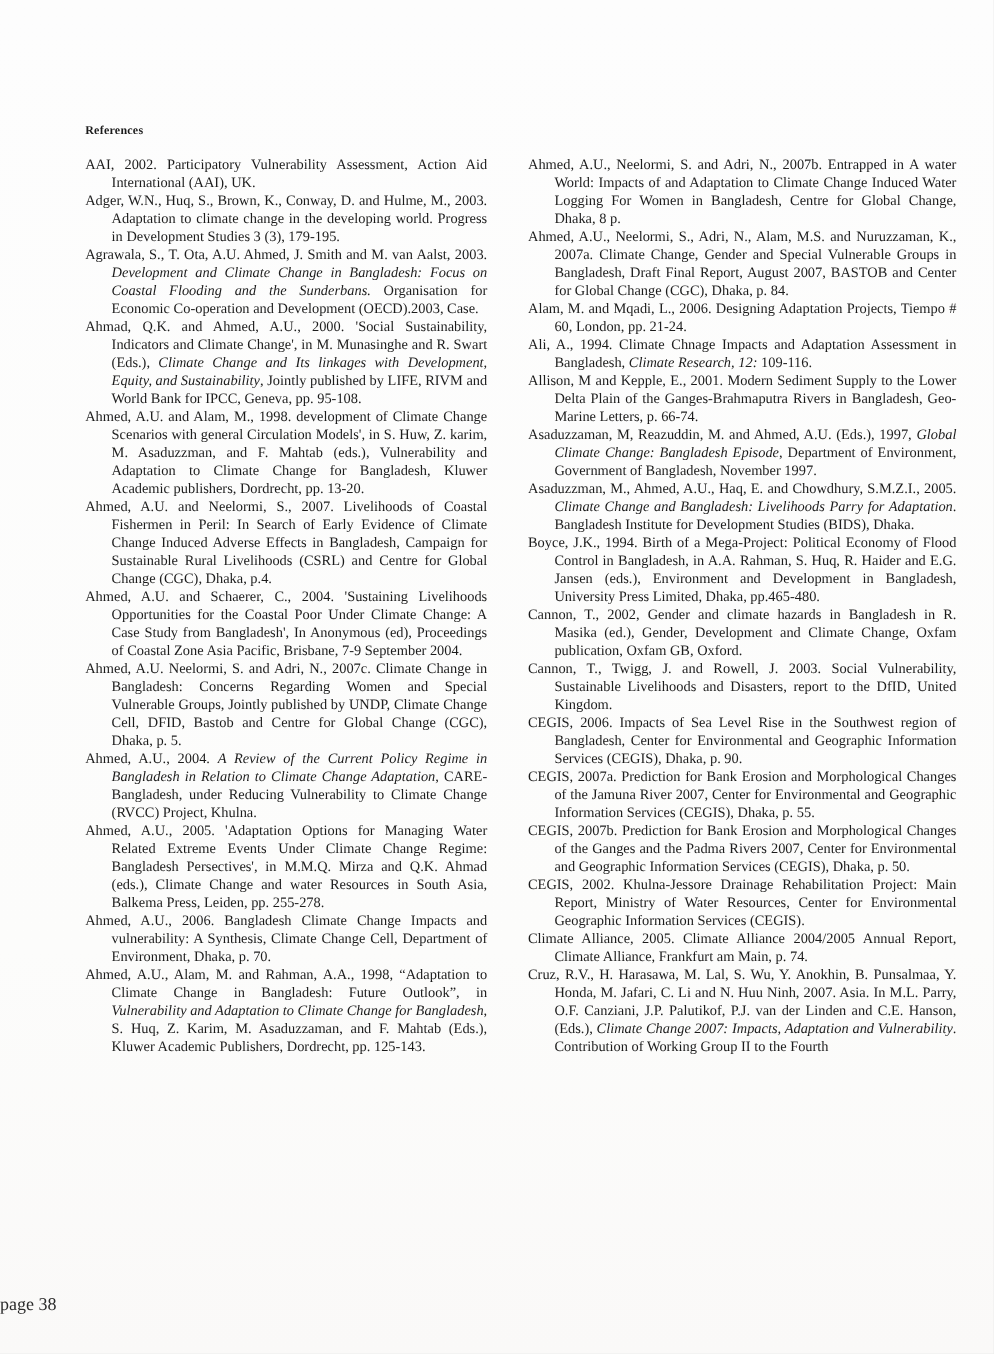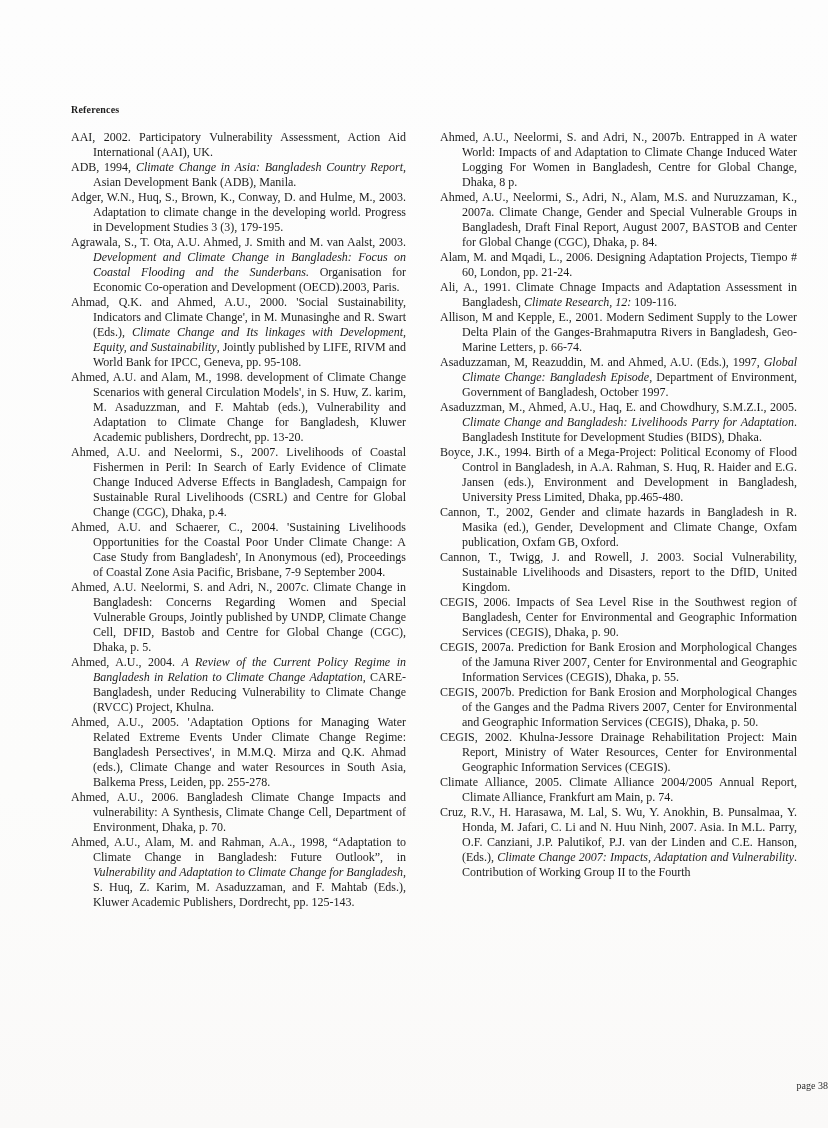--- a/index.html
+++ b/index.html
@@ -35,53 +35,52 @@
   .ref {
     margin: 0;
     padding-left: 22px;
     text-indent: -22px;
   }
   .ref em { font-style: italic; }
   .footer {
     position: absolute;
     left: 0; top: 1080px;
     width: 828px;
-    text-align: right;
-    font-size: 10px;
+    text-align: left;
+    font-size: 15px;
     color: #2a2a2a;
   }
 </style>
 </head>
 <body>
 
 <div class="page">
   <h1 class="heading">References</h1>
 
   <div class="col col-left" id="col-left">
       <p class="ref"><span>AAI, 2002. Participatory Vulnerability Assessment, Action Aid International (AAI), UK.</span></p>
-      <p class="ref"><span>ADB, 1994, </span><em>Climate Change in Asia: Bangladesh Country Report</em><span>, Asian Development Bank (ADB), Manila.</span></p>
       <p class="ref"><span>Adger, W.N., Huq, S., Brown, K., Conway, D. and Hulme, M., 2003. Adaptation to climate change in the developing world. Progress in Development Studies 3 (3), 179-195.</span></p>
-      <p class="ref"><span>Agrawala, S., T. Ota, A.U. Ahmed, J. Smith and M. van Aalst, 2003. </span><em>Development and Climate Change in Bangladesh: Focus on Coastal Flooding and the Sunderbans.</em><span> Organisation for Economic Co-operation and Development (OECD).2003, Paris.</span></p>
+      <p class="ref"><span>Agrawala, S., T. Ota, A.U. Ahmed, J. Smith and M. van Aalst, 2003. </span><em>Development and Climate Change in Bangladesh: Focus on Coastal Flooding and the Sunderbans.</em><span> Organisation for Economic Co-operation and Development (OECD).2003, Case.</span></p>
       <p class="ref"><span>Ahmad, Q.K. and Ahmed, A.U., 2000. 'Social Sustainability, Indicators and Climate Change', in M. Munasinghe and R. Swart (Eds.), </span><em>Climate Change and Its linkages with Development, Equity, and Sustainability</em><span>, Jointly published by LIFE, RIVM and World Bank for IPCC, Geneva, pp. 95-108.</span></p>
       <p class="ref"><span>Ahmed, A.U. and Alam, M., 1998. development of Climate Change Scenarios with general Circulation Models', in S. Huw, Z. karim, M. Asaduzzman, and F. Mahtab (eds.), Vulnerability and Adaptation to Climate Change for Bangladesh, Kluwer Academic publishers, Dordrecht, pp. 13-20.</span></p>
       <p class="ref"><span>Ahmed, A.U. and Neelormi, S., 2007. Livelihoods of Coastal Fishermen in Peril: In Search of Early Evidence of Climate Change Induced Adverse Effects in Bangladesh, Campaign for Sustainable Rural Livelihoods (CSRL) and Centre for Global Change (CGC), Dhaka, p.4.</span></p>
       <p class="ref"><span>Ahmed, A.U. and Schaerer, C., 2004. 'Sustaining Livelihoods Opportunities for the Coastal Poor Under Climate Change: A Case Study from Bangladesh', In Anonymous (ed), Proceedings of Coastal Zone Asia Pacific, Brisbane, 7-9 September 2004.</span></p>
       <p class="ref"><span>Ahmed, A.U. Neelormi, S. and Adri, N., 2007c. Climate Change in Bangladesh: Concerns Regarding Women and Special Vulnerable Groups, Jointly published by UNDP, Climate Change Cell, DFID, Bastob and Centre for Global Change (CGC), Dhaka, p. 5.</span></p>
       <p class="ref"><span>Ahmed, A.U., 2004. </span><em>A Review of the Current Policy Regime in Bangladesh in Relation to Climate Change Adaptation</em><span>, CARE-Bangladesh, under Reducing Vulnerability to Climate Change (RVCC) Project, Khulna.</span></p>
       <p class="ref"><span>Ahmed, A.U., 2005. 'Adaptation Options for Managing Water Related Extreme Events Under Climate Change Regime: Bangladesh Persectives', in M.M.Q. Mirza and Q.K. Ahmad (eds.), Climate Change and water Resources in South Asia, Balkema Press, Leiden, pp. 255-278.</span></p>
       <p class="ref"><span>Ahmed, A.U., 2006. Bangladesh Climate Change Impacts and vulnerability: A Synthesis, Climate Change Cell, Department of Environment, Dhaka, p. 70.</span></p>
       <p class="ref"><span>Ahmed, A.U., Alam, M. and Rahman, A.A., 1998, “Adaptation to Climate Change in Bangladesh: Future Outlook”, in </span><em>Vulnerability and Adaptation to Climate Change for Bangladesh</em><span>, S. Huq, Z. Karim, M. Asaduzzaman, and F. Mahtab (Eds.), Kluwer Academic Publishers, Dordrecht, pp. 125-143.</span></p>
     </div>
   <div class="col col-right" id="col-right">
       <p class="ref"><span>Ahmed, A.U., Neelormi, S. and Adri, N., 2007b. Entrapped in A water World: Impacts of and Adaptation to Climate Change Induced Water Logging For Women in Bangladesh, Centre for Global Change, Dhaka, 8 p.</span></p>
       <p class="ref"><span>Ahmed, A.U., Neelormi, S., Adri, N., Alam, M.S. and Nuruzzaman, K., 2007a. Climate Change, Gender and Special Vulnerable Groups in Bangladesh, Draft Final Report, August 2007, BASTOB and Center for Global Change (CGC), Dhaka, p. 84.</span></p>
       <p class="ref"><span>Alam, M. and Mqadi, L., 2006. Designing Adaptation Projects, Tiempo # 60, London, pp. 21-24.</span></p>
-      <p class="ref"><span>Ali, A., 1991. Climate Chnage Impacts and Adaptation Assessment in Bangladesh, </span><em>Climate Research, 12:</em><span> 109-116.</span></p>
+      <p class="ref"><span>Ali, A., 1994. Climate Chnage Impacts and Adaptation Assessment in Bangladesh, </span><em>Climate Research, 12:</em><span> 109-116.</span></p>
       <p class="ref"><span>Allison, M and Kepple, E., 2001. Modern Sediment Supply to the Lower Delta Plain of the Ganges-Brahmaputra Rivers in Bangladesh, Geo-Marine Letters, p. 66-74.</span></p>
-      <p class="ref"><span>Asaduzzaman, M, Reazuddin, M. and Ahmed, A.U. (Eds.), 1997, </span><em>Global Climate Change: Bangladesh Episode</em><span>, Department of Environment, Government of Bangladesh, October 1997.</span></p>
+      <p class="ref"><span>Asaduzzaman, M, Reazuddin, M. and Ahmed, A.U. (Eds.), 1997, </span><em>Global Climate Change: Bangladesh Episode</em><span>, Department of Environment, Government of Bangladesh, November 1997.</span></p>
       <p class="ref"><span>Asaduzzman, M., Ahmed, A.U., Haq, E. and Chowdhury, S.M.Z.I., 2005. </span><em>Climate Change and Bangladesh: Livelihoods Parry for Adaptation</em><span>. Bangladesh Institute for Development Studies (BIDS), Dhaka.</span></p>
       <p class="ref"><span>Boyce, J.K., 1994. Birth of a Mega-Project: Political Economy of Flood Control in Bangladesh, in A.A. Rahman, S. Huq, R. Haider and E.G. Jansen (eds.), Environment and Development in Bangladesh, University Press Limited, Dhaka, pp.465-480.</span></p>
       <p class="ref"><span>Cannon, T., 2002, Gender and climate hazards in Bangladesh in R. Masika (ed.), Gender, Development and Climate Change, Oxfam publication, Oxfam GB, Oxford.</span></p>
       <p class="ref"><span>Cannon, T., Twigg, J. and Rowell, J. 2003. Social Vulnerability, Sustainable Livelihoods and Disasters, report to the DfID, United Kingdom.</span></p>
       <p class="ref"><span>CEGIS, 2006. Impacts of Sea Level Rise in the Southwest region of Bangladesh, Center for Environmental and Geographic Information Services (CEGIS), Dhaka, p. 90.</span></p>
       <p class="ref"><span>CEGIS, 2007a. Prediction for Bank Erosion and Morphological Changes of the Jamuna River 2007, Center for Environmental and Geographic Information Services (CEGIS), Dhaka, p. 55.</span></p>
       <p class="ref"><span>CEGIS, 2007b. Prediction for Bank Erosion and Morphological Changes of the Ganges and the Padma Rivers 2007, Center for Environmental and Geographic Information Services (CEGIS), Dhaka, p. 50.</span></p>
       <p class="ref"><span>CEGIS, 2002. Khulna-Jessore Drainage Rehabilitation Project: Main Report, Ministry of Water Resources, Center for Environmental Geographic Information Services (CEGIS).</span></p>
       <p class="ref"><span>Climate Alliance, 2005. Climate Alliance 2004/2005 Annual Report, Climate Alliance, Frankfurt am Main, p. 74.</span></p>
       <p class="ref"><span>Cruz, R.V., H. Harasawa, M. Lal, S. Wu, Y. Anokhin, B. Punsalmaa, Y. Honda, M. Jafari, C. Li and N. Huu Ninh, 2007. Asia. In M.L. Parry, O.F. Canziani, J.P. Palutikof, P.J. van der Linden and C.E. Hanson, (Eds.), </span><em>Climate Change 2007: Impacts, Adaptation and Vulnerability</em><span>. Contribution of Working Group II to the Fourth</span></p>

